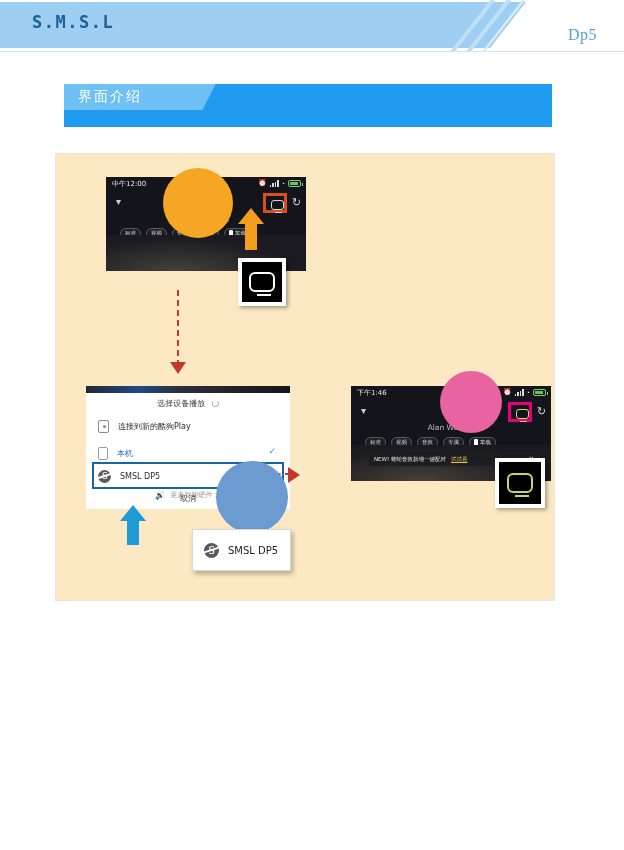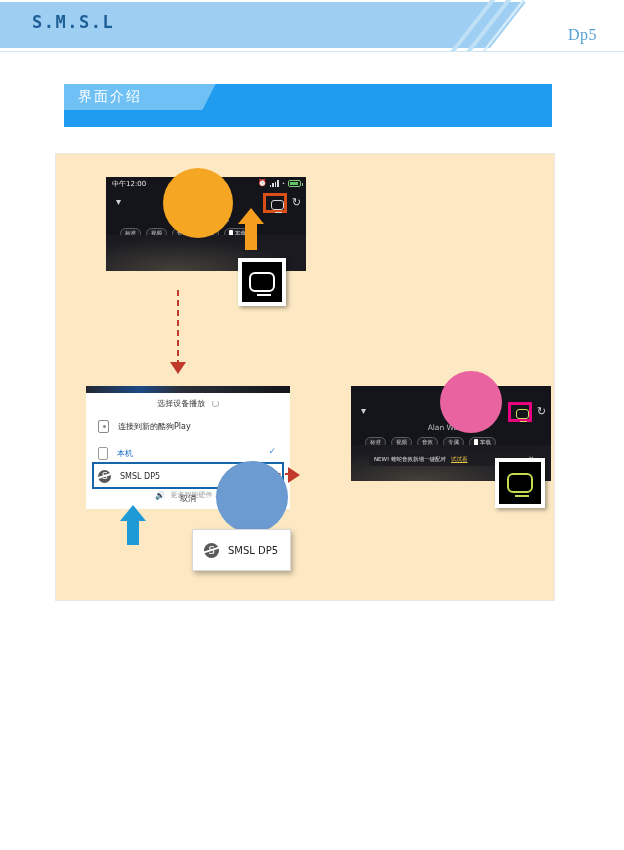--- a/index.html
+++ b/index.html
@@ -372,20 +372,34 @@
         <div class="more-row">
           <span class="ico-sound">🔊</span>
           <span class="lbl">更多智能硬件 &gt;</span>
         </div>
 
         <div class="cancel-row">取消</div>
       </div>
     </div>
 
     <div class="shot shot-right">
+      <div class="sb">
+        <div class="sb-time">下午1:46</div>
+        <div class="sb-icons">
+          <span>⏰</span>
+          <span class="bars">
+              <i></i>
+              <i></i>
+              <i></i>
+              <i></i>
+            </span>
+          <span>◔</span>
+          <span class="batt"></span>
+        </div>
+      </div>
       <div class="chev">▾</div>
       <div class="track-title">Alan Walker,</div>
       <div class="pillrow">
         <div class="pill">标准</div>
         <div class="pill">视频</div>
         <div class="pill">音效</div>
         <div class="pill">专属</div>
         <div class="pill batt-pill">
             <span class="b"></span>
             <span>车载</span>

